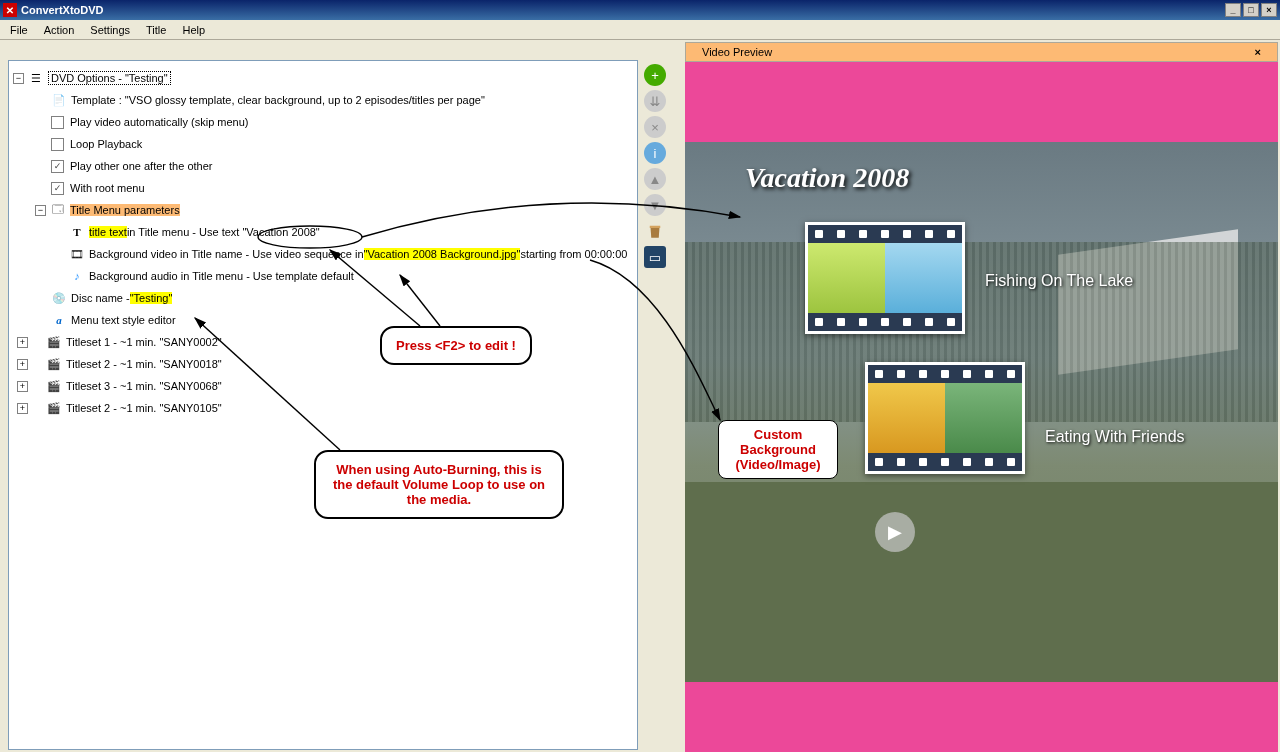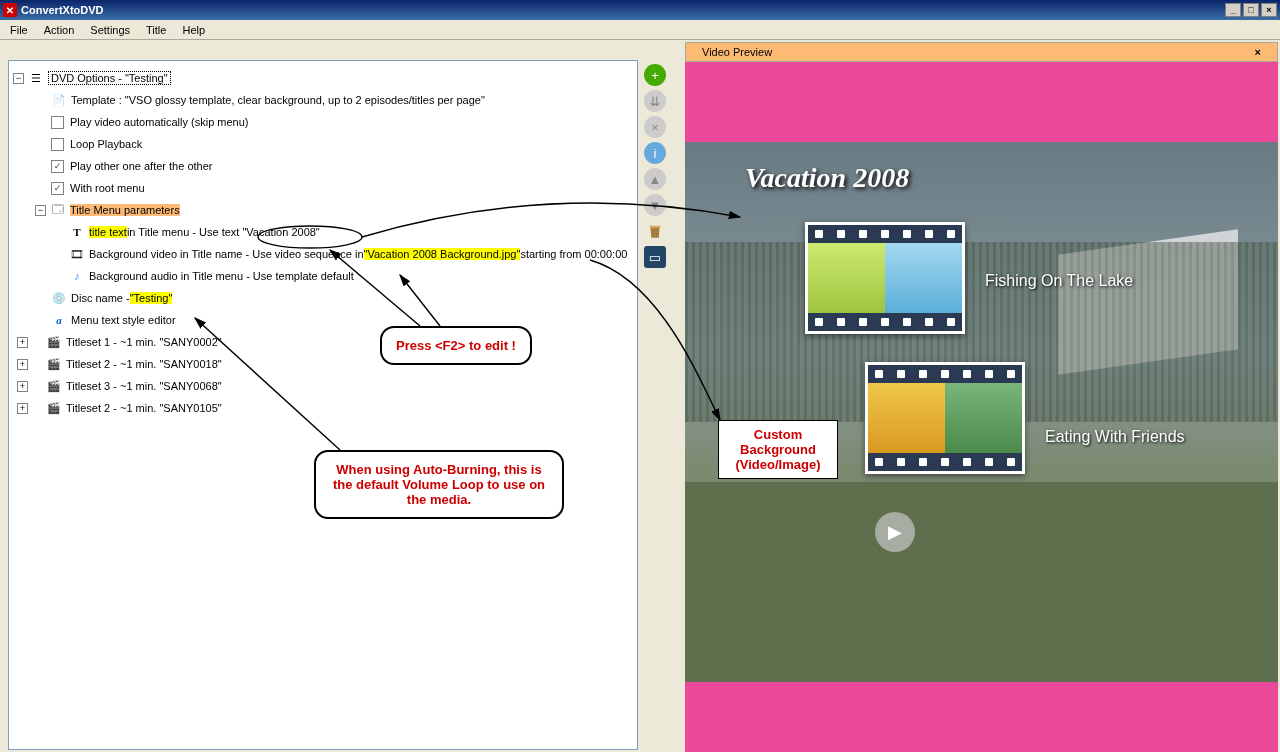--- a/index.html
+++ b/index.html
@@ -254,21 +254,21 @@
           </div>
       </div>
       <div class="ep-label" style="left:360px;top:366px">Eating With Friends</div>
       <div class="play-circle">▶</div>
     </div>
   </div>
 </div>
 
 <div class="callout" style="left:380px;top:326px">Press &lt;F2&gt; to edit !</div>
 <div class="callout callout2" style="left:314px;top:450px;width:250px">When using Auto-Burning, this is the default Volume Loop to use on the media.</div>
-<div class="callout callout2" style="left:718px;top:420px;width:120px;border-radius:0;border-width:1px;padding:6px">Custom Background (Video/Image)</div>
+<div class="callout callout2" style="left:718px;top:420px;width:120px;border-radius:8px;border-width:1px;padding:6px">Custom Background (Video/Image)</div>
 
 <svg class="arrow" style="left:0;top:0" width="1280" height="752">
   <defs>
       <marker id="ah" markerWidth="10" markerHeight="10" refX="8" refY="3" orient="auto">
         <path d="M0,0 L0,6 L9,3 z" fill="#000"></path>
       </marker>
     </defs>
 
   <ellipse cx="310" cy="237" rx="52" ry="11" fill="none" stroke="#000" stroke-width="1.3"></ellipse>
 

